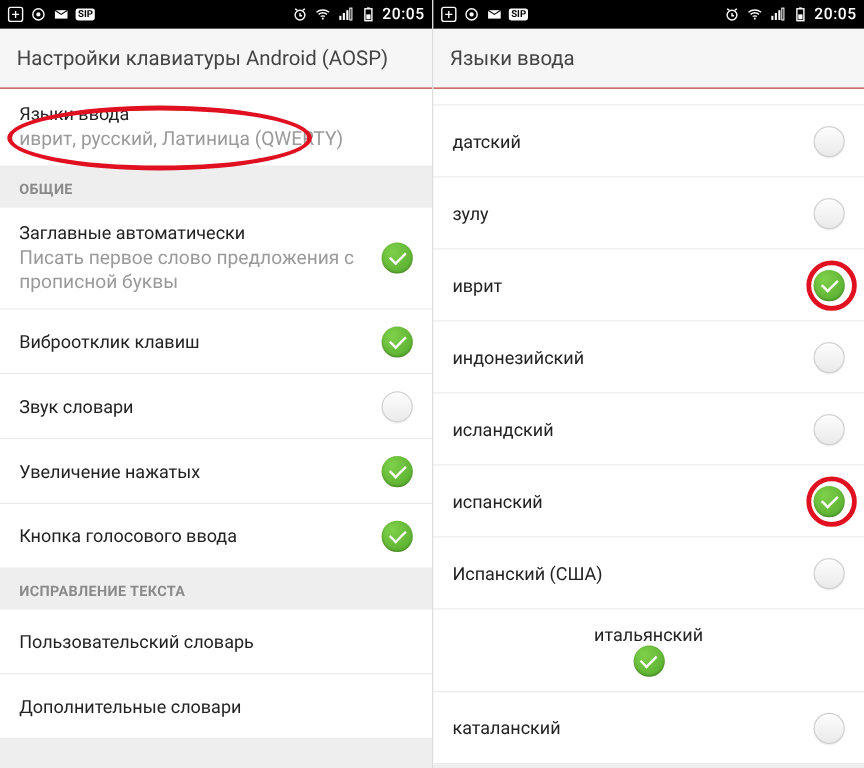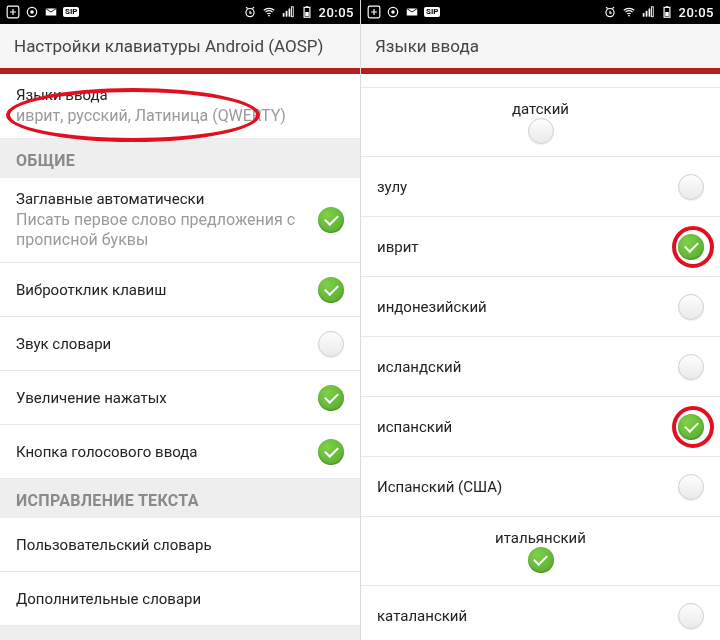--- a/index.html
+++ b/index.html
@@ -33,32 +33,32 @@
   }
   .statusbar .left, .statusbar .right { display: flex; align-items: center; gap: 5px; }
   .statusbar .spacer { flex: 1; }
   .statusbar svg { width: 14px; height: 14px; fill: #ffffff; }
   .clock { font-weight: 500; letter-spacing: .5px; font-size: 13px; }
 
   
   .header {
     height: 50px;
     background: #f6f6f6;
-    border-bottom: 6px solid #b91c1c;
+    border-bottom: 1px solid #b91c1c;
     display: flex;
     align-items: center;
     padding: 0 14px;
     font-size: 17px;
     color: #444;
   }
 
   
   .list { }
   .section-header {
-    font-size: 16px;
+    font-size: 12px;
     color: #8a8a8a;
     font-weight: 700;
     letter-spacing: .3px;
     padding: 12px 16px 8px;
     text-transform: uppercase;
   }
   .row {
     background: #ffffff;
     min-height: 54px;
     padding: 12px 16px;
@@ -261,66 +261,66 @@
     </div>
   </div>
 
   <div class="header">
     <span>Языки ввода</span>
   </div>
 
   <div class="partial-top"></div>
 
   <div class="list" id="listB">
+      <div class="row" style="min-height: 60px;">
+        <div class="text">
+          <div class="title">датский</div>
+        </div>
+        <div class="toggle off"></div>
+      </div>
+      <div class="row" style="min-height: 60px;">
+        <div class="text">
+          <div class="title">зулу</div>
+        </div>
+        <div class="toggle off"></div>
+      </div>
+      <div class="row" style="min-height: 60px; gap: 47px;">
+        <div class="text">
+          <div class="title">иврит</div>
+        </div>
+        <div class="toggle on"></div>
+        <div class="ring" style="right: 6px; top: 50%; transform: translateY(-50%); width: 42px; height: 42px;"></div>
+      </div>
+      <div class="row" style="min-height: 60px;">
+        <div class="text">
+          <div class="title">индонезийский</div>
+        </div>
+        <div class="toggle off"></div>
+      </div>
+      <div class="row" style="min-height: 60px; justify-content: space-between;">
+        <div class="text">
+          <div class="title">исландский</div>
+        </div>
+        <div class="toggle off"></div>
+      </div>
+      <div class="row" style="min-height: 60px;">
+        <div class="text">
+          <div class="title">испанский</div>
+        </div>
+        <div class="toggle on"></div>
+        <div class="ring" style="right: 6px; top: 50%; transform: translateY(-50%); width: 42px; height: 42px;"></div>
+      </div>
+      <div class="row" style="min-height: 60px;">
+        <div class="text">
+          <div class="title">Испанский (США)</div>
+        </div>
+        <div class="toggle off"></div>
+      </div>
       <div class="row" style="min-height: 60px; flex-direction: column;">
         <div class="text">
-          <div class="title">датский</div>
-        </div>
-        <div class="toggle off"></div>
-      </div>
-      <div class="row" style="min-height: 60px;">
-        <div class="text">
-          <div class="title">зулу</div>
-        </div>
-        <div class="toggle off"></div>
-      </div>
-      <div class="row" style="min-height: 60px; gap: 47px;">
-        <div class="text">
-          <div class="title">иврит</div>
-        </div>
-        <div class="toggle on"></div>
-        <div class="ring" style="right: 6px; top: 50%; transform: translateY(-50%); width: 42px; height: 42px;"></div>
-      </div>
-      <div class="row" style="min-height: 60px;">
-        <div class="text">
-          <div class="title">индонезийский</div>
-        </div>
-        <div class="toggle off"></div>
-      </div>
-      <div class="row" style="min-height: 60px; justify-content: space-between;">
-        <div class="text">
-          <div class="title">исландский</div>
-        </div>
-        <div class="toggle off"></div>
-      </div>
-      <div class="row" style="min-height: 60px;">
-        <div class="text">
-          <div class="title">испанский</div>
-        </div>
-        <div class="toggle on"></div>
-        <div class="ring" style="right: 6px; top: 50%; transform: translateY(-50%); width: 42px; height: 42px;"></div>
-      </div>
-      <div class="row" style="min-height: 60px;">
-        <div class="text">
-          <div class="title">Испанский (США)</div>
-        </div>
-        <div class="toggle off"></div>
-      </div>
-      <div class="row" style="min-height: 60px; flex-direction: column;">
-        <div class="text">
           <div class="title">итальянский</div>
         </div>
         <div class="toggle on"></div>
       </div>
       <div class="row" style="min-height: 60px;">
         <div class="text">
           <div class="title">каталанский</div>
         </div>
         <div class="toggle off"></div>
       </div>

